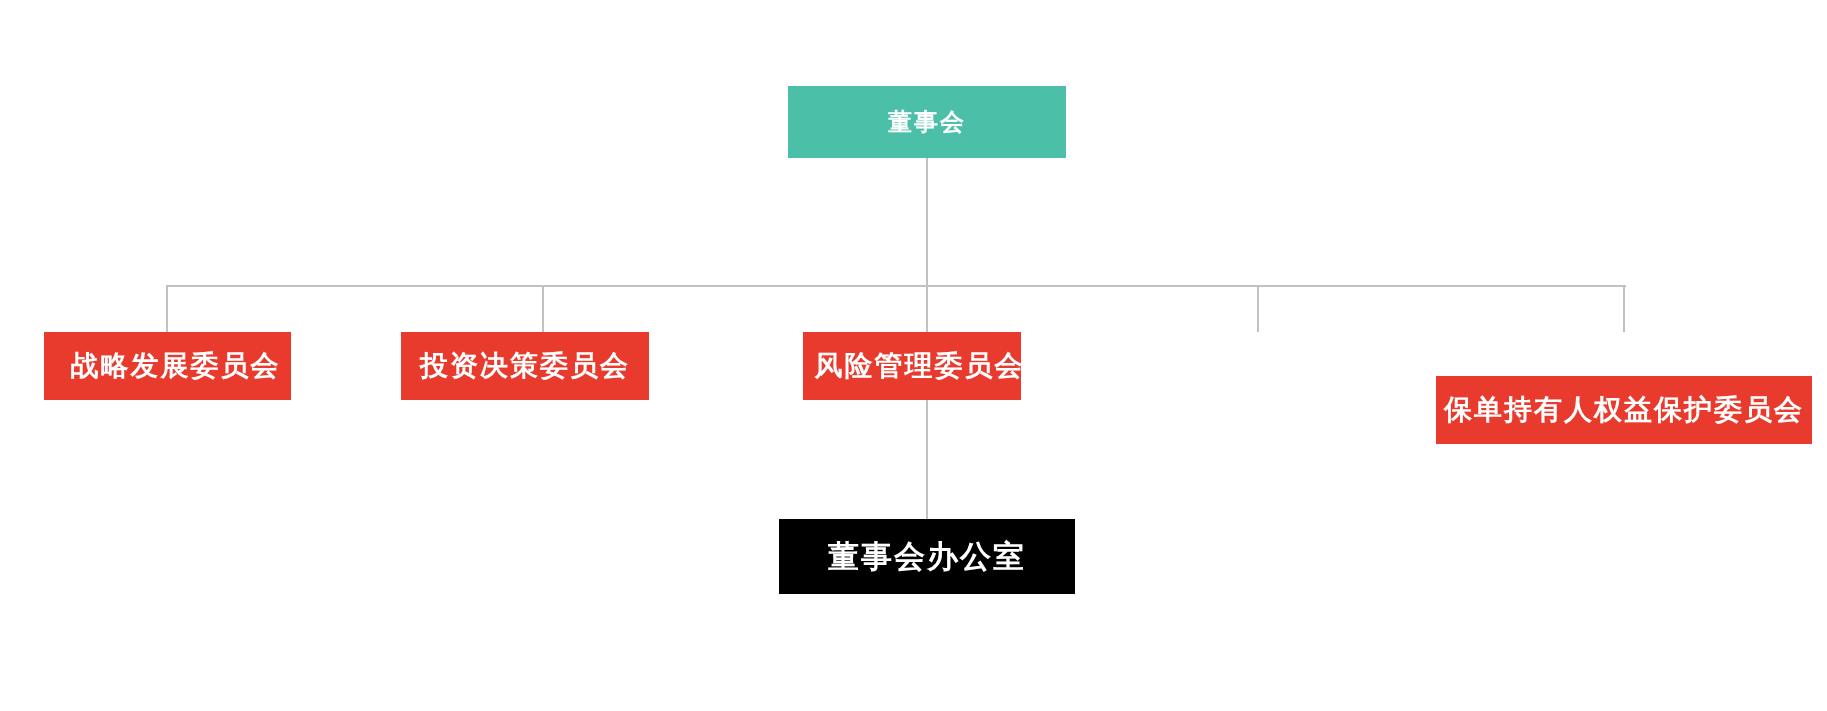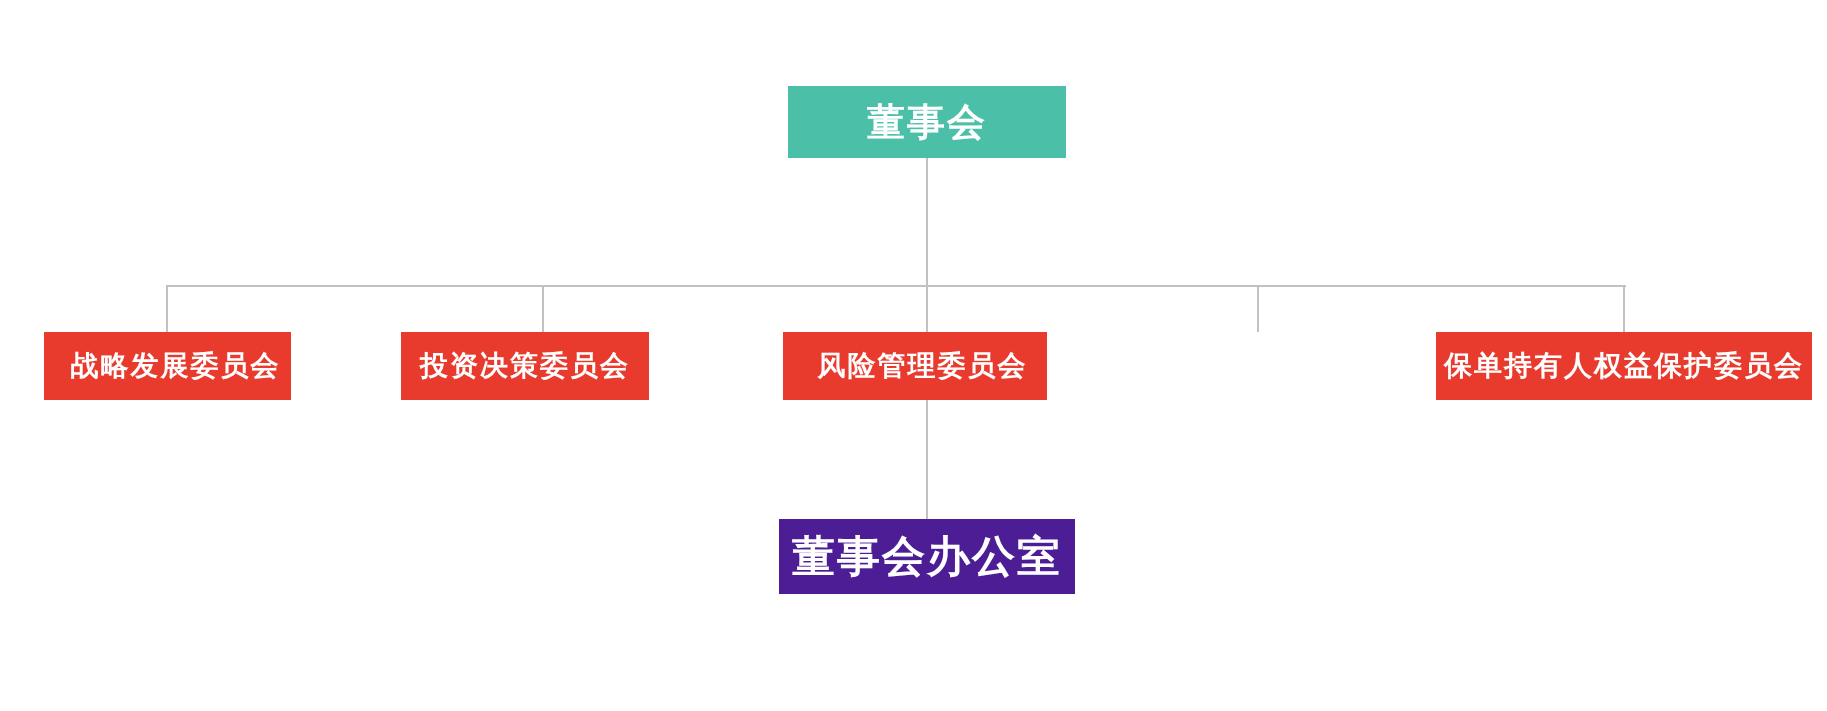--- a/index.html
+++ b/index.html
@@ -24,30 +24,30 @@
     display: flex;
     align-items: center;
     justify-content: center;
     color: #ffffff;
     font-weight: bold;
     letter-spacing: 2px;
     white-space: nowrap;
     box-sizing: border-box;
   }
   
-  .n-root   { left: 788px;  top: 86px;  width: 278px; height: 72px; background: #4cbfa8; font-size: 38px; }
+  .n-root   { left: 788px;  top: 86px;  width: 278px; height: 72px; background: #4cbfa8; font-size: 24px; }
   
   .n-c      { top: 332px; height: 68px; background: #e83b2e; font-size: 28px; }
   .n-c1     { left: 44px;   width: 247px; padding-left: 16px; }
   .n-c2     { left: 401px;  width: 248px; }
-  .n-c3     { left: 783px;  width: 264px; padding-left: 15px; }
+  .n-c3     { left: 803px;  width: 218px; padding-left: 15px; }
   .n-c4     { left: 1144px; width: 228px; }
-  .n-c5     { left: 1436px; width: 376px; }
+  .n-c5     { left: 1436px; width: 376px; margin-top: 44px; }
   
-  .n-office { left: 779px;  top: 519px; width: 296px; height: 75px; background: #4c1d95; font-size: 43px; }
+  .n-office { left: 779px;  top: 519px; width: 296px; height: 75px; background: #000000; font-size: 31px; }
   
   .l-root-drop   { left: 926px;  top: 158px; width: 2px;    height: 129px; }
   .l-bus         { left: 166px;  top: 285px; width: 1460px; height: 2px;   }
   .l-drop-c1     { left: 166px;  top: 287px; width: 2px;    height: 45px;  }
   .l-drop-c2     { left: 542px;  top: 287px; width: 2px;    height: 45px;  }
   .l-drop-c3     { left: 926px;  top: 287px; width: 2px;    height: 45px;  }
   .l-drop-c4     { left: 1257px; top: 287px; width: 2px;    height: 45px;  }
   .l-drop-c5     { left: 1623px; top: 287px; width: 2px;    height: 45px;  }
   .l-office-drop { left: 926px;  top: 400px; width: 2px;    height: 119px; }
 </style>

